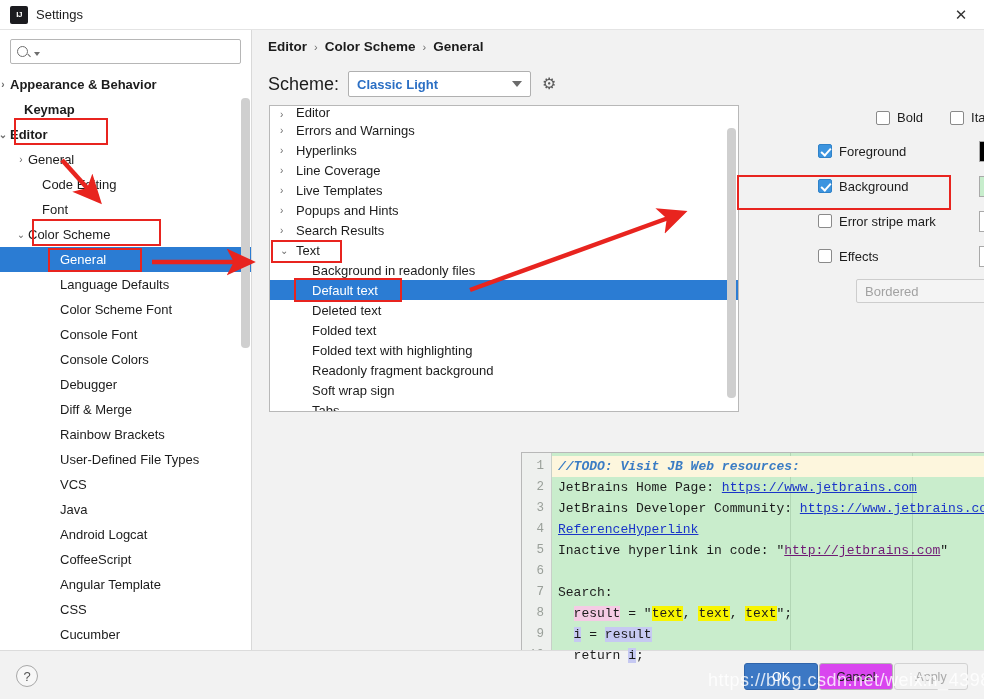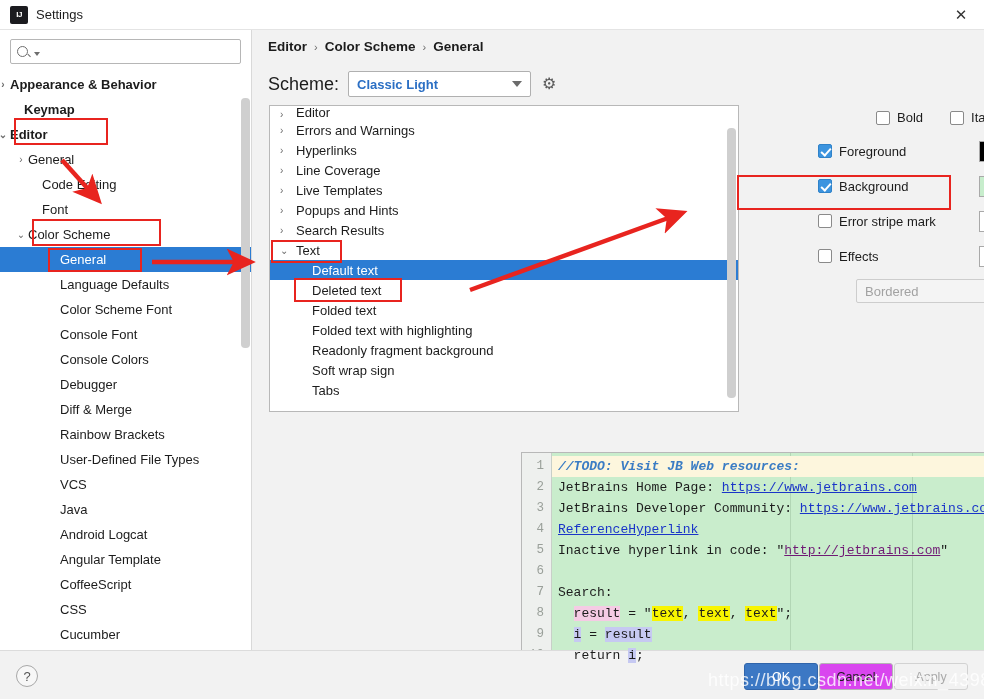--- a/index.html
+++ b/index.html
@@ -319,25 +319,25 @@
         <div class="tnode">
           <span class="chev" style="margin-left: 46px;"></span>
           <span>Java</span>
         </div>
         <div class="tnode">
           <span class="chev" style="margin-left: 46px;"></span>
           <span>Android Logcat</span>
         </div>
         <div class="tnode">
           <span class="chev" style="margin-left: 46px;"></span>
+          <span>CoffeeScript</span>
+        </div>
+        <div class="tnode">
+          <span class="chev" style="margin-left: 46px;"></span>
           <span>Angular Template</span>
-        </div>
-        <div class="tnode">
-          <span class="chev" style="margin-left: 46px;"></span>
-          <span>CoffeeScript</span>
         </div>
         <div class="tnode">
           <span class="chev" style="margin-left: 46px;"></span>
           <span>CSS</span>
         </div>
         <div class="tnode">
           <span class="chev" style="margin-left: 46px;"></span>
           <span>Cucumber</span>
         </div>
       </div>
@@ -389,20 +389,23 @@
             <span class="chev">›</span>
             <span>Popups and Hints</span>
           </div>
           <div class="attrrow">
             <span class="chev">›</span>
             <span>Search Results</span>
           </div>
           <div class="attrrow">
             <span class="chev">⌄</span>
             <span>Text</span>
+          </div>
+          <div class="attrrow child">
+            <span>Background in readonly files</span>
           </div>
           <div class="attrrow child sel">
             <span>Default text</span>
           </div>
           <div class="attrrow child">
             <span>Deleted text</span>
           </div>
           <div class="attrrow child">
             <span>Folded text</span>
           </div>

